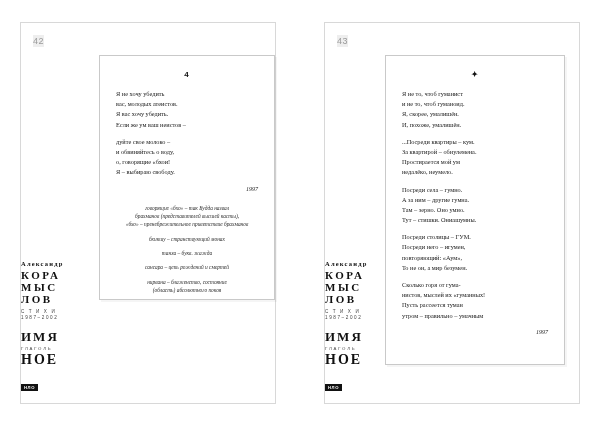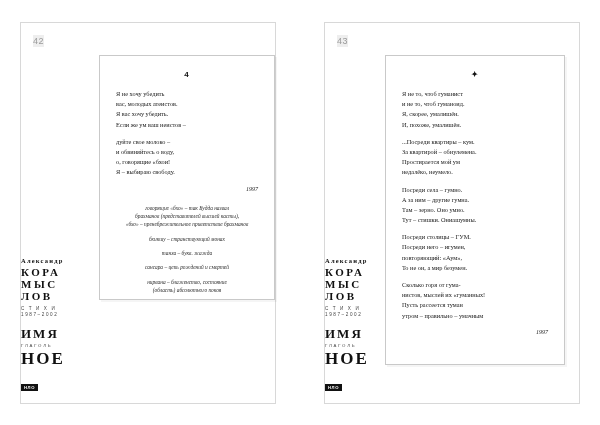--- a/index.html
+++ b/index.html
@@ -151,21 +151,21 @@
   }
   .tb-subtitle {
     font-family: "Liberation Sans", sans-serif;
     font-size: 4.3px;
     letter-spacing: 1.8px;
     color: #444;
     margin: 3px 0 2px 0;
   }
   .tb-title2 {
     font-family: "Liberation Serif", serif;
-    font-size: 17px;
+    font-size: 14px;
     font-weight: bold;
     letter-spacing: 2px;
     color: #111;
     line-height: 1.05;
     margin-bottom: 7px;
   }
   .tb-imprint {
     display: inline-block;
     font-family: "Liberation Sans", sans-serif;
     font-size: 4.2px;

